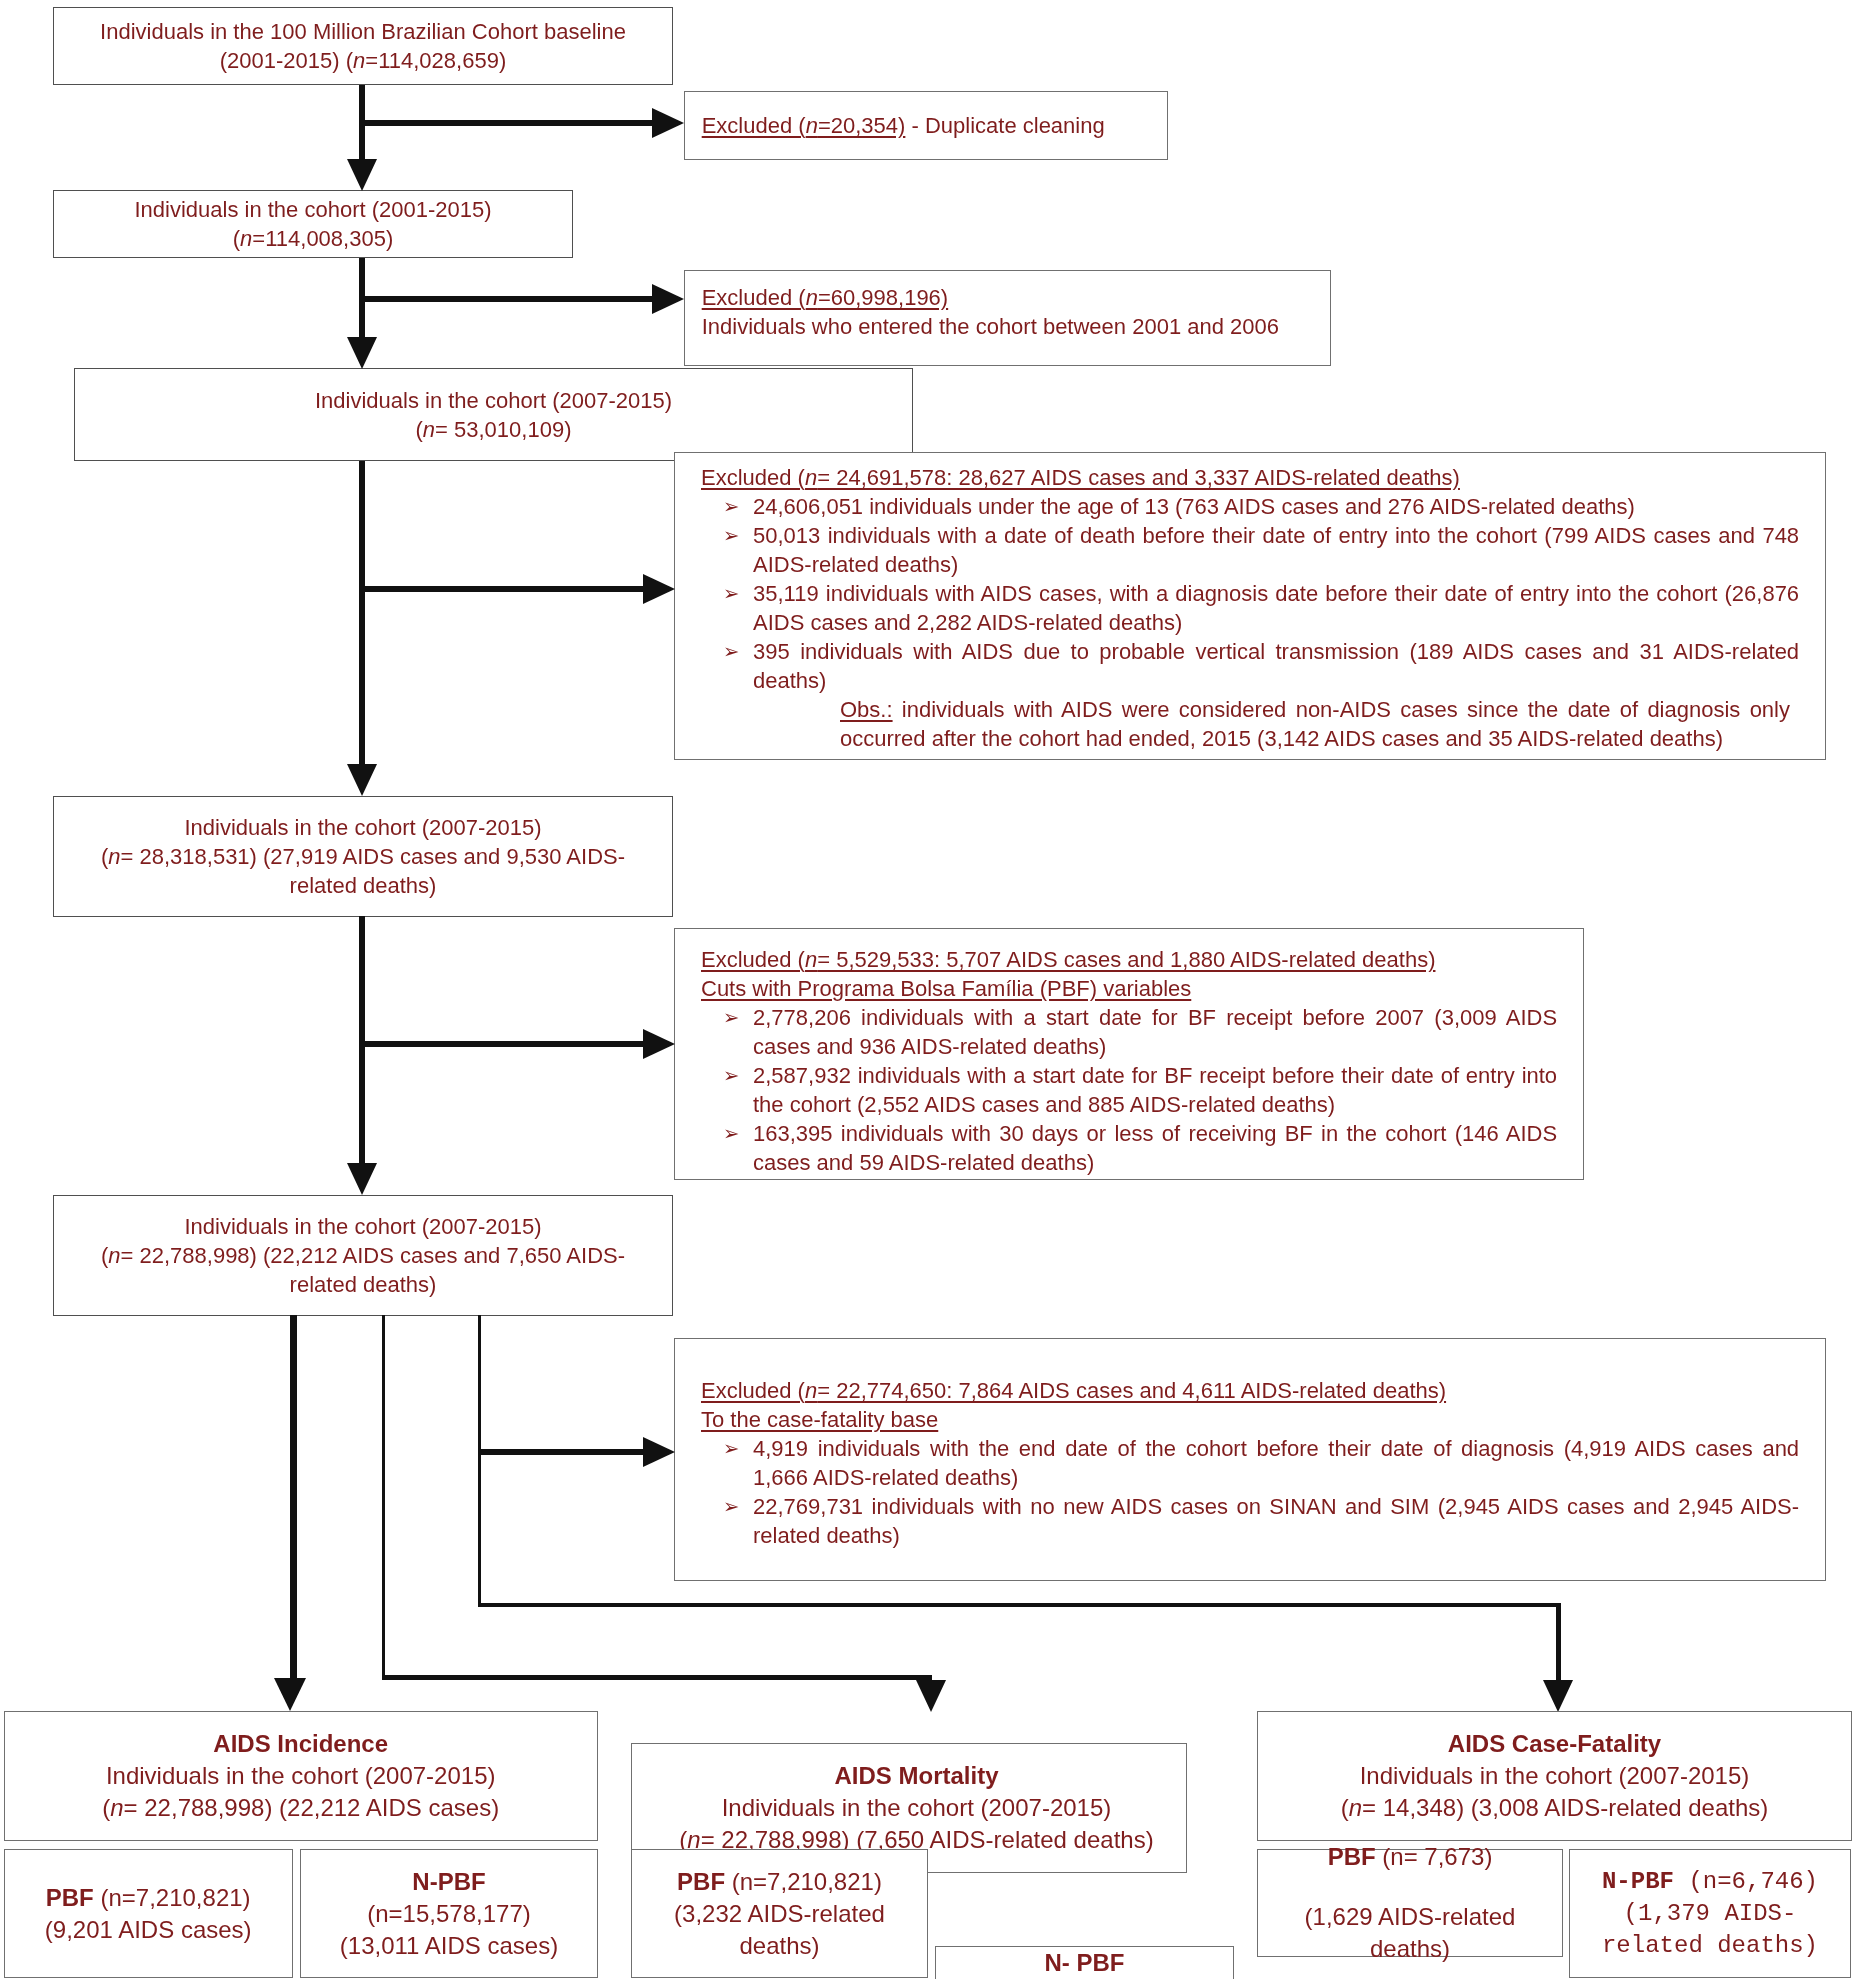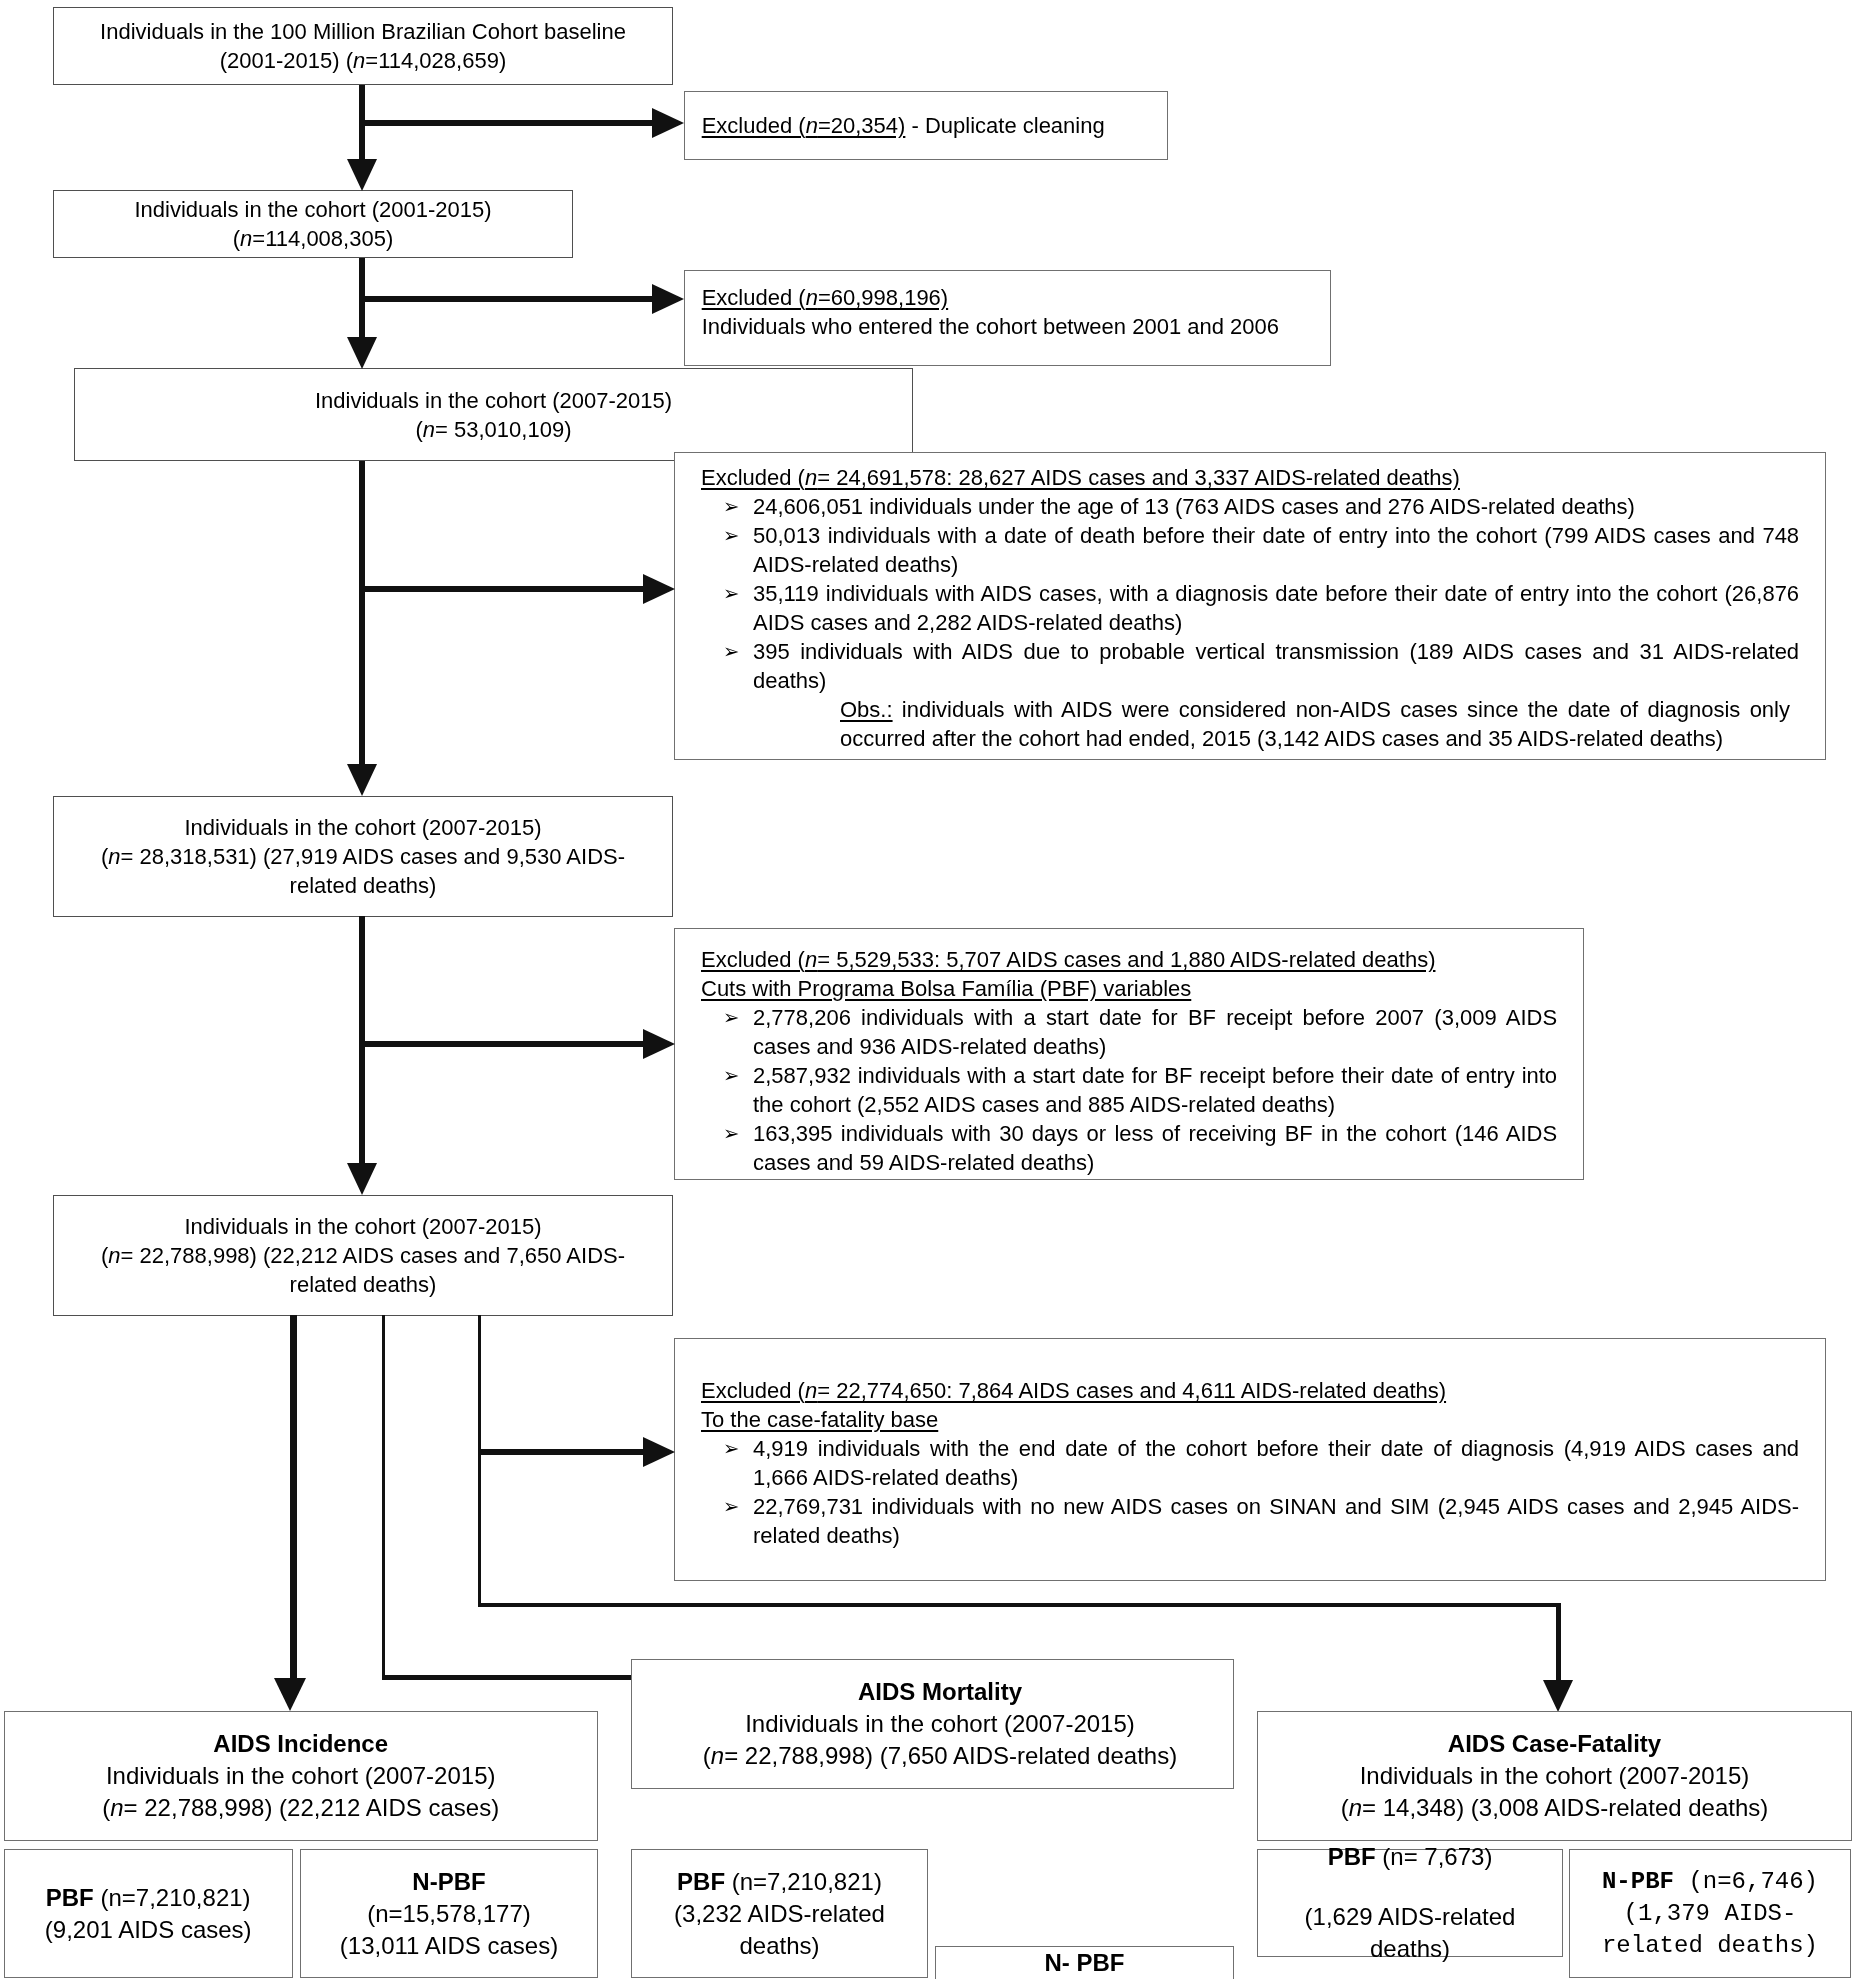--- a/index.html
+++ b/index.html
@@ -1,19 +1,19 @@
 <!DOCTYPE html>
 <html style="font-size:15px"><head>
 <meta charset="utf-8">
 <title>Cohort Flow Diagram</title>
 <style>
   html,body{margin:0;padding:0;background:#ffffff;}
   #canvas{
     position:relative;width:1856px;height:1979px;background:#ffffff;
-    font-family:"Liberation Sans","DejaVu Sans",sans-serif;color:#000000;
+    font-family:"Liberation Sans","DejaVu Sans",sans-serif;color:#7f1d1d;
   }
   .box{
     position:absolute;border:1.9px solid #4f4f4f;background:#fff;box-sizing:border-box;
     display:flex;flex-direction:column;justify-content:center;text-align:center;
     font-size:22px;line-height:29px;padding:5.6px 18.6px;
   }
   .xbox{
     position:absolute;border:1.9px solid #707070;background:#fff;box-sizing:border-box;
     font-size:22px;line-height:29px;text-align:left;
   }
@@ -161,21 +161,21 @@
   <div class="hline" style="left:478px;top:1603px;width:1082px;height:3.7px;"></div>
   <div class="vline" style="left:1556px;top:1603px;width:4.6px;height:79px;"></div>
   <div class="arr-d" style="left:1543px;top:1680px;"></div>
 
   <div class="obox" style="left:3.7px;top:1711px;width:594px;height:130px;">
     <div class="otitle">AIDS Incidence</div>
     <div>Individuals in the cohort (2007-2015)</div>
     <div>(<i>n</i>= 22,788,998) (22,212 AIDS cases)</div>
   </div>
 
-  <div class="obox" style="left:631px;top:1659px;width:603px;height:130px;padding-left:28px;">
+  <div class="obox" style="left:631px;top:1743px;width:556px;height:130px;padding-left:28px;">
     <div class="otitle">AIDS Mortality</div>
     <div>Individuals in the cohort (2007-2015)</div>
     <div>(<i>n</i>= 22,788,998) (7,650 AIDS-related deaths)</div>
   </div>
 
   <div class="obox" style="left:1257px;top:1711px;width:595px;height:130px;">
     <div class="otitle">AIDS Case-Fatality</div>
     <div>Individuals in the cohort (2007-2015)</div>
     <div>(<i>n</i>= 14,348) (3,008 AIDS-related deaths)</div>
   </div>

